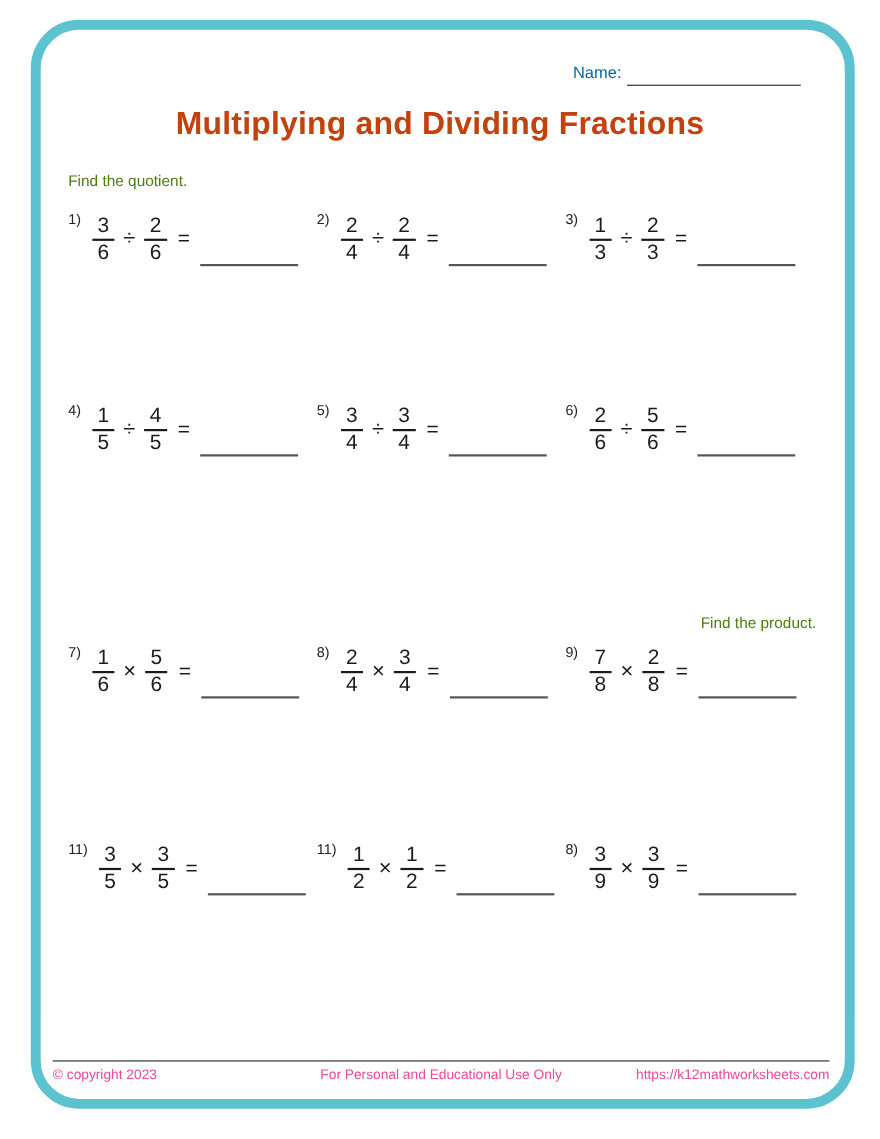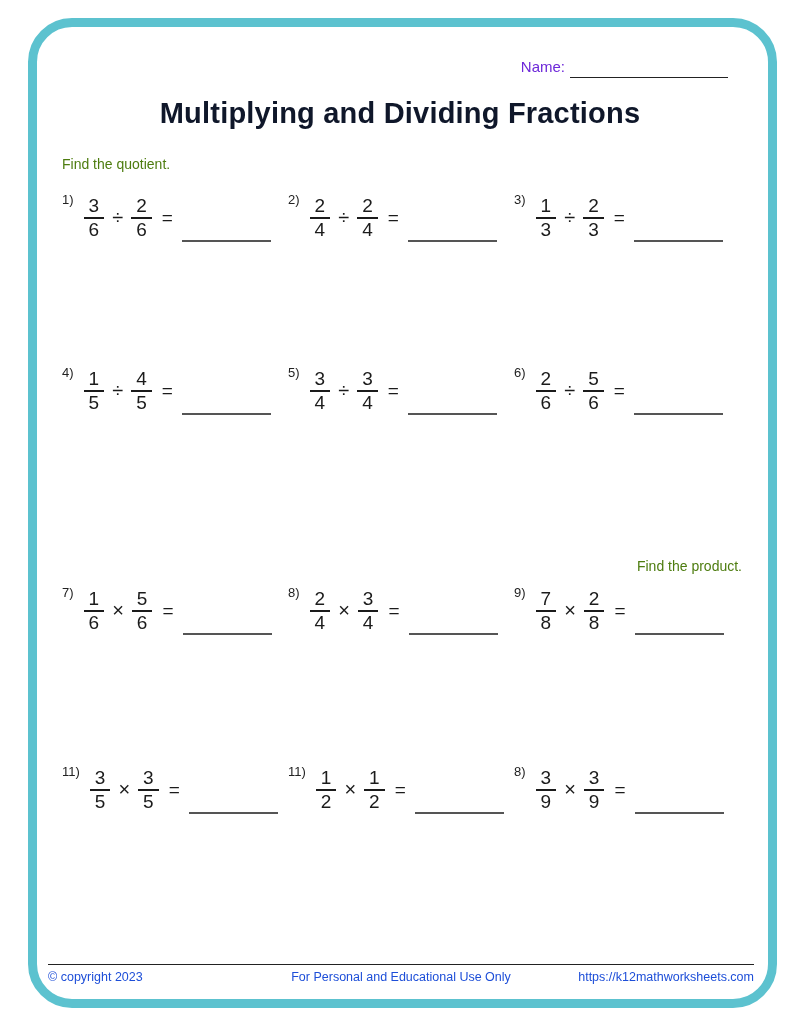--- a/index.html
+++ b/index.html
@@ -19,37 +19,37 @@
     box-sizing: border-box;
     border: 9px solid #5cc2cf;
     border-radius: 44px;
   }
   .name-row {
     position: absolute;
     top: 58px; right: 72px;
     display: flex;
     align-items: flex-end;
     font-size: 15px;
-    color: #6d28d9;
+    color: #0369a1;
   }
   .name-line {
     width: 158px;
     height: 15px;
     margin-left: 5px;
     border-bottom: 1.7px solid #222;
     transform: translateY(3px);
   }
   .title {
     position: absolute;
     top: 97px; left: 0; right: 0;
     text-align: center;
     font-size: 29px;
     font-weight: bold;
     letter-spacing: 0.2px;
-    color: #0f172a;
+    color: #c2410c;
   }
   .content {
     position: absolute;
     left: 62px; top: 156px;
     width: 680px;
   }
   .instruction {
     font-size: 14px;
     line-height: 16px;
     color: #4d7c0f;
@@ -98,21 +98,21 @@
     left: 48px; top: 964px;
     width: 706px;
     border-top: 1.8px solid #222;
   }
   .footer-row {
     position: relative;
     display: flex;
     justify-content: space-between;
     padding-top: 5px;
     font-size: 12.5px;
-    color: #1d4ed8;
+    color: #ec4899;
   }
   .footer-center {
     position: absolute;
     left: 50%;
     transform: translateX(-50%);
     text-align: right;
   }
 </style>
 </head>
 <body>

